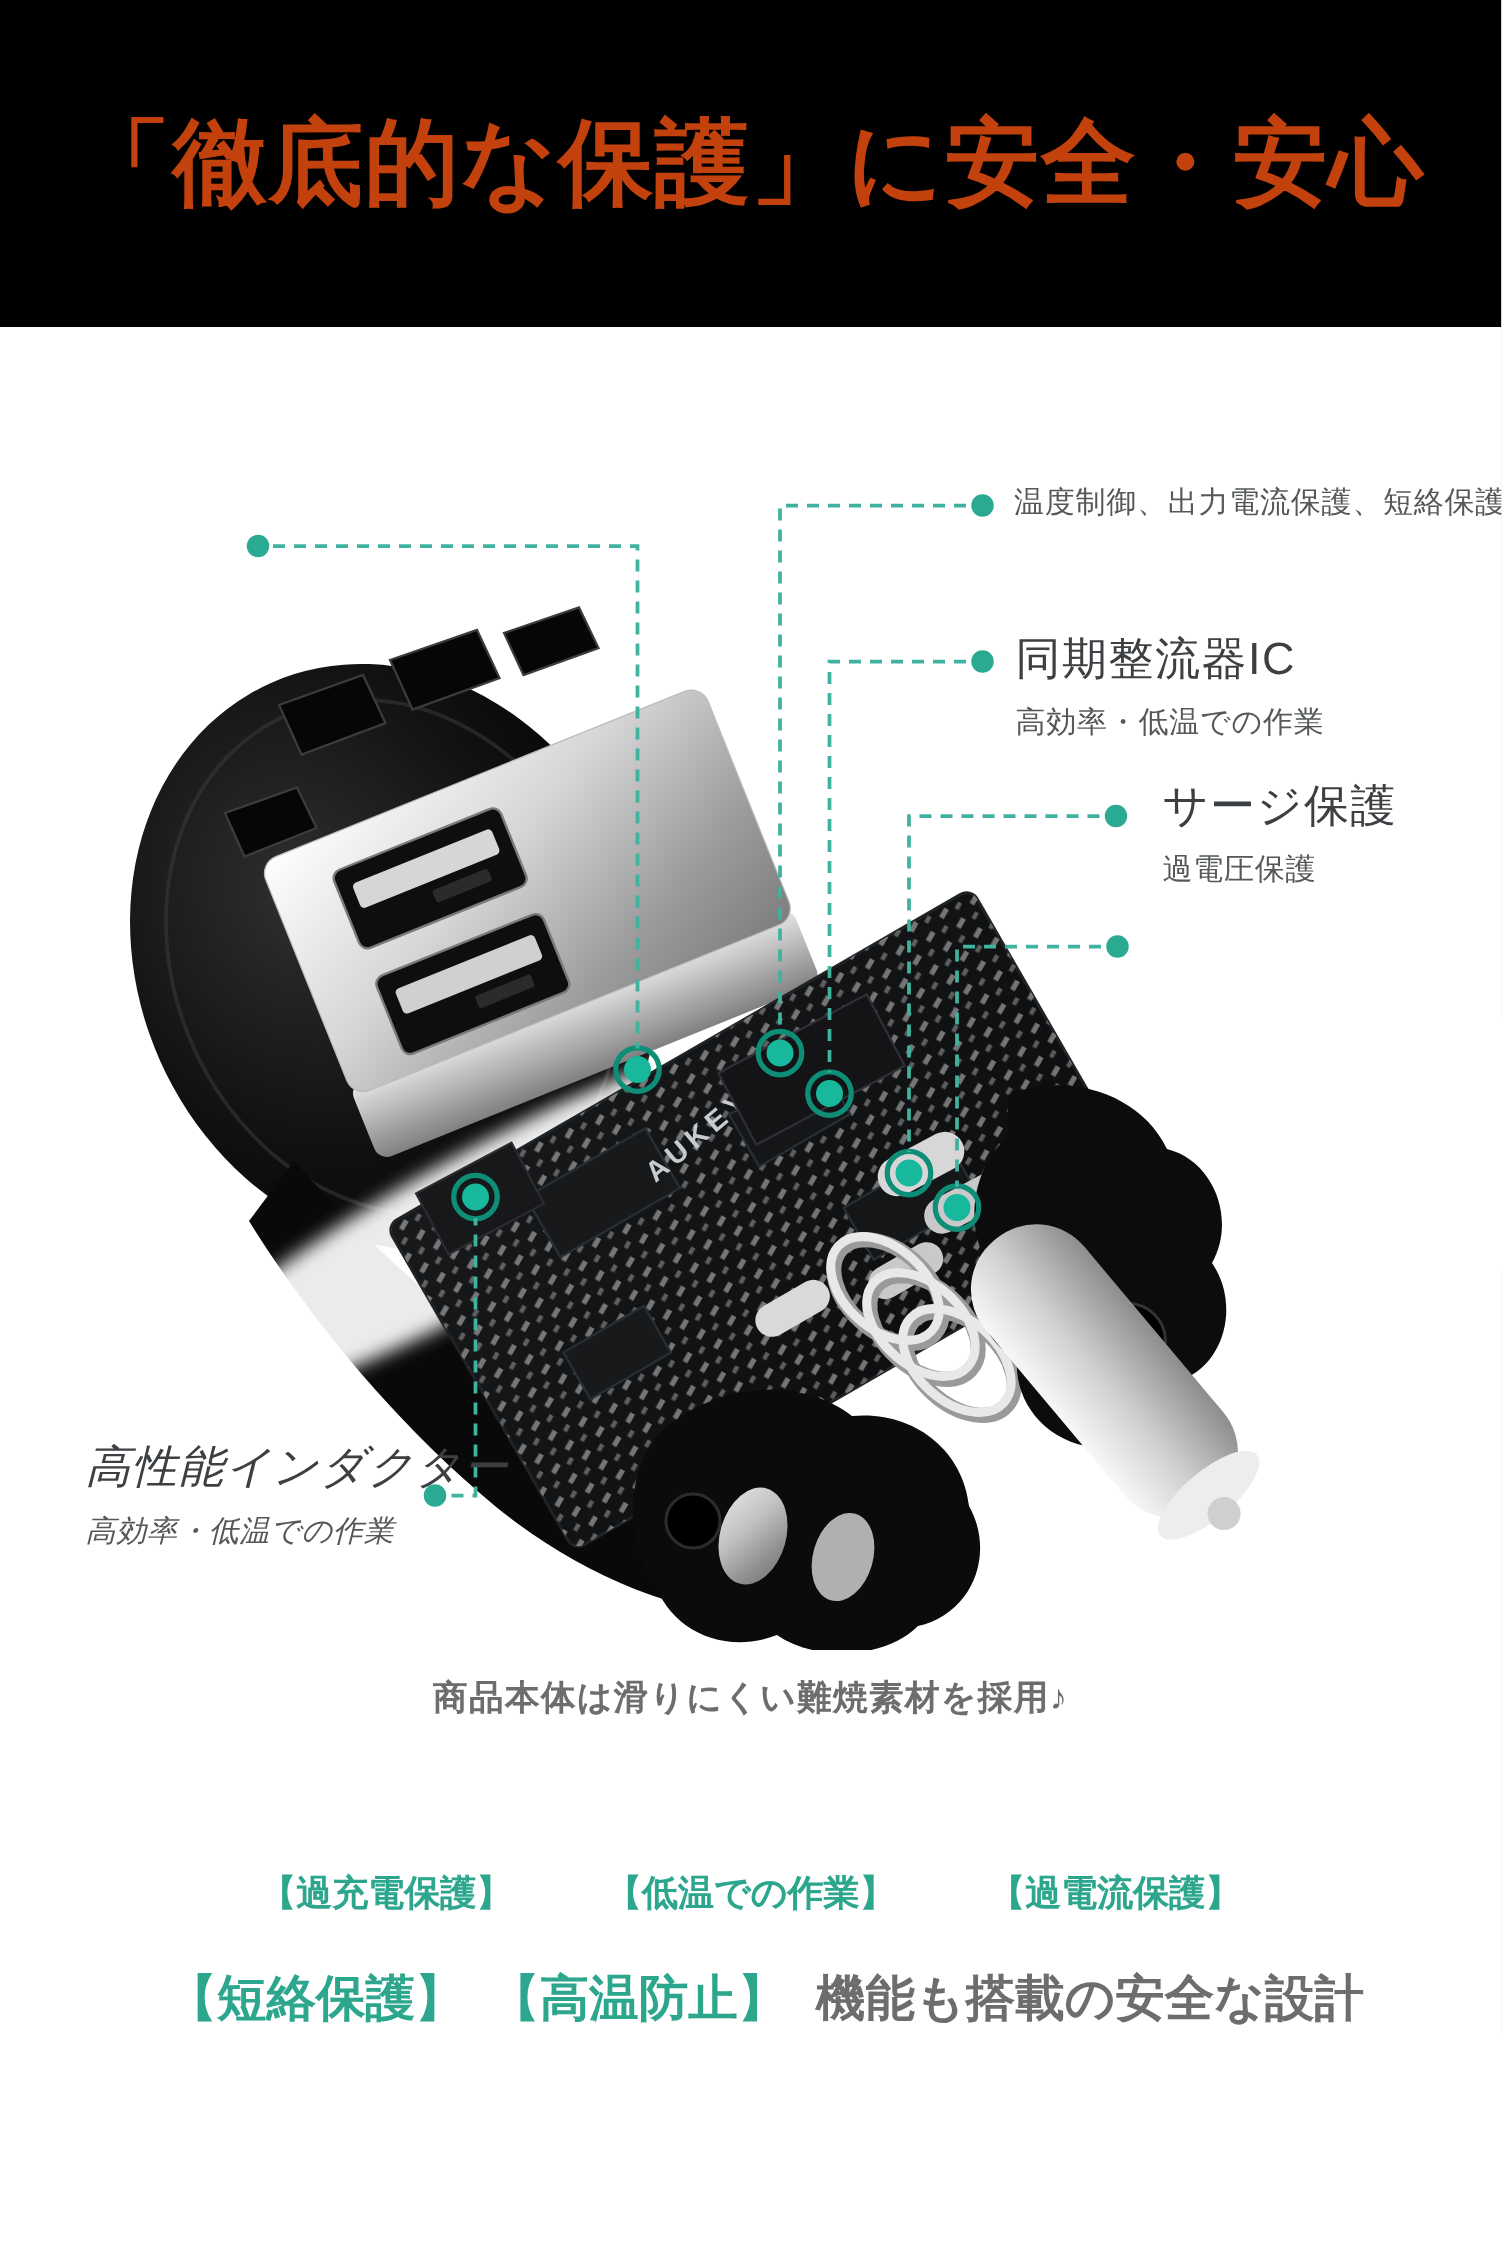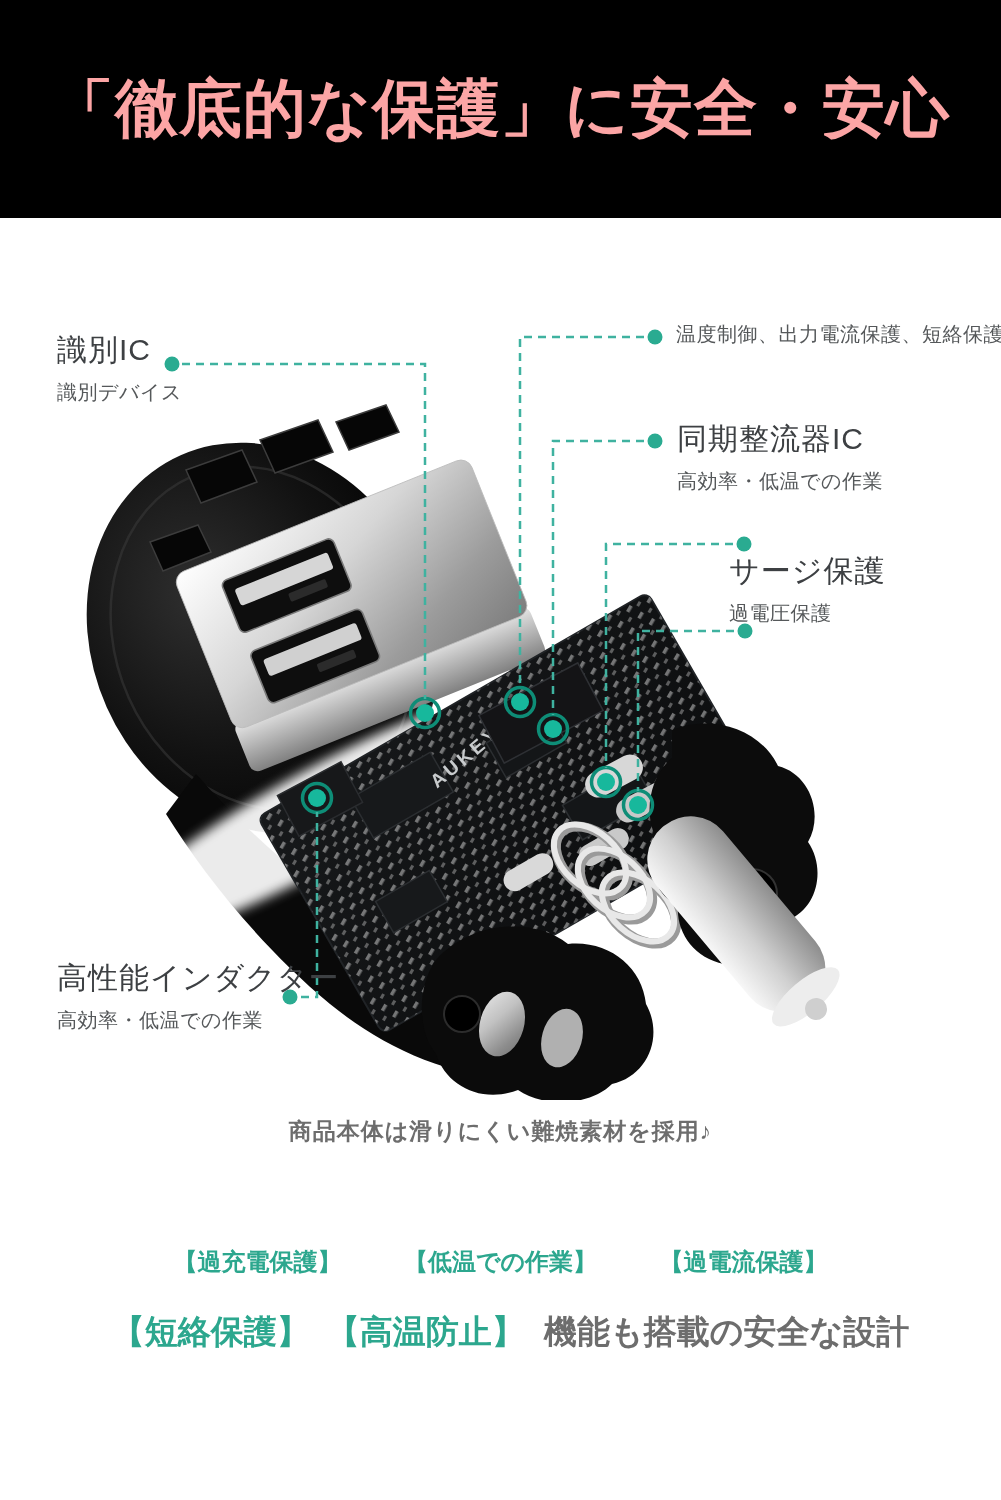--- a/index.html
+++ b/index.html
@@ -2,21 +2,21 @@
 <html><head>
 <meta charset="utf-8">
 <style>
   * { margin:0; padding:0; box-sizing:border-box; }
   body { background:#e8e8e8; font-family:"Liberation Sans","DejaVu Sans",sans-serif; }
   .page { position:relative; width:1001px; height:1500px; margin:0 auto; background:#ffffff; overflow:hidden; }
 
   
   .banner { position:absolute; left:0; top:0; width:1001px; height:218px; background:#000000;
             display:flex; align-items:center; justify-content:center; }
-  .banner h1 { color:#fca5a5; font-size:63px; font-weight:bold; letter-spacing:1px; white-space:nowrap; }
+  .banner h1 { color:#c2410c; font-size:63px; font-weight:bold; letter-spacing:1px; white-space:nowrap; }
 
   
   .diagram { position:absolute; left:0; top:218px; width:1001px; height:882px; }
   svg.art { position:absolute; left:0; top:0; }
 
   .callout { position:absolute; }
   .callout .t { font-size:30px; font-weight:500; color:#3d4043; letter-spacing:1px; white-space:nowrap; }
   .callout .s { font-size:20px; color:#55585a; margin-top:8px; letter-spacing:0.5px; white-space:nowrap; }
 
   
@@ -196,41 +196,37 @@
       <g fill="#2aab91">
         <circle cx="172" cy="146" r="7.5"></circle>
         <circle cx="655" cy="119" r="7.5"></circle>
         <circle cx="655" cy="223" r="7.5"></circle>
         <circle cx="744" cy="326" r="7.5"></circle>
         <circle cx="745" cy="413" r="7.5"></circle>
         <circle cx="290" cy="779" r="7.5"></circle>
       </g>
     </svg>
 
-    <div class="callout" style="left:57px; top:112px;">
-      <div class="t">識別IC</div>
-      <div class="s">識別デバイス</div>
-    </div>
 
     <div class="callout" style="left:676px; top:95px;">
       <div class="s">温度制御、出力電流保護、短絡保護</div>
     </div>
 
     <div class="callout" style="left:677px; top:201px;">
       <div class="t">同期整流器IC</div>
       <div class="s">高効率・低温での作業</div>
     </div>
 
-    <div class="callout" style="left:729px; top:299px;margin-top:34px;">
+    <div class="callout" style="left:775px; top:299px;">
       <div class="t">サージ保護</div>
       <div class="s">過電圧保護</div>
     </div>
 
 
-    <div class="callout" style="left:57px; top:740px;">
+    <div class="callout" style="left:57px; top:740px;font-style:italic;">
       <div class="t">高性能インダクター</div>
       <div class="s">高効率・低温での作業</div>
     </div>
   </div>
 
   <div class="caption">商品本体は滑りにくい難焼素材を採用♪</div>
 
   <div class="features1">
     <span>【過充電保護】</span>
     <span>【低温での作業】</span>

